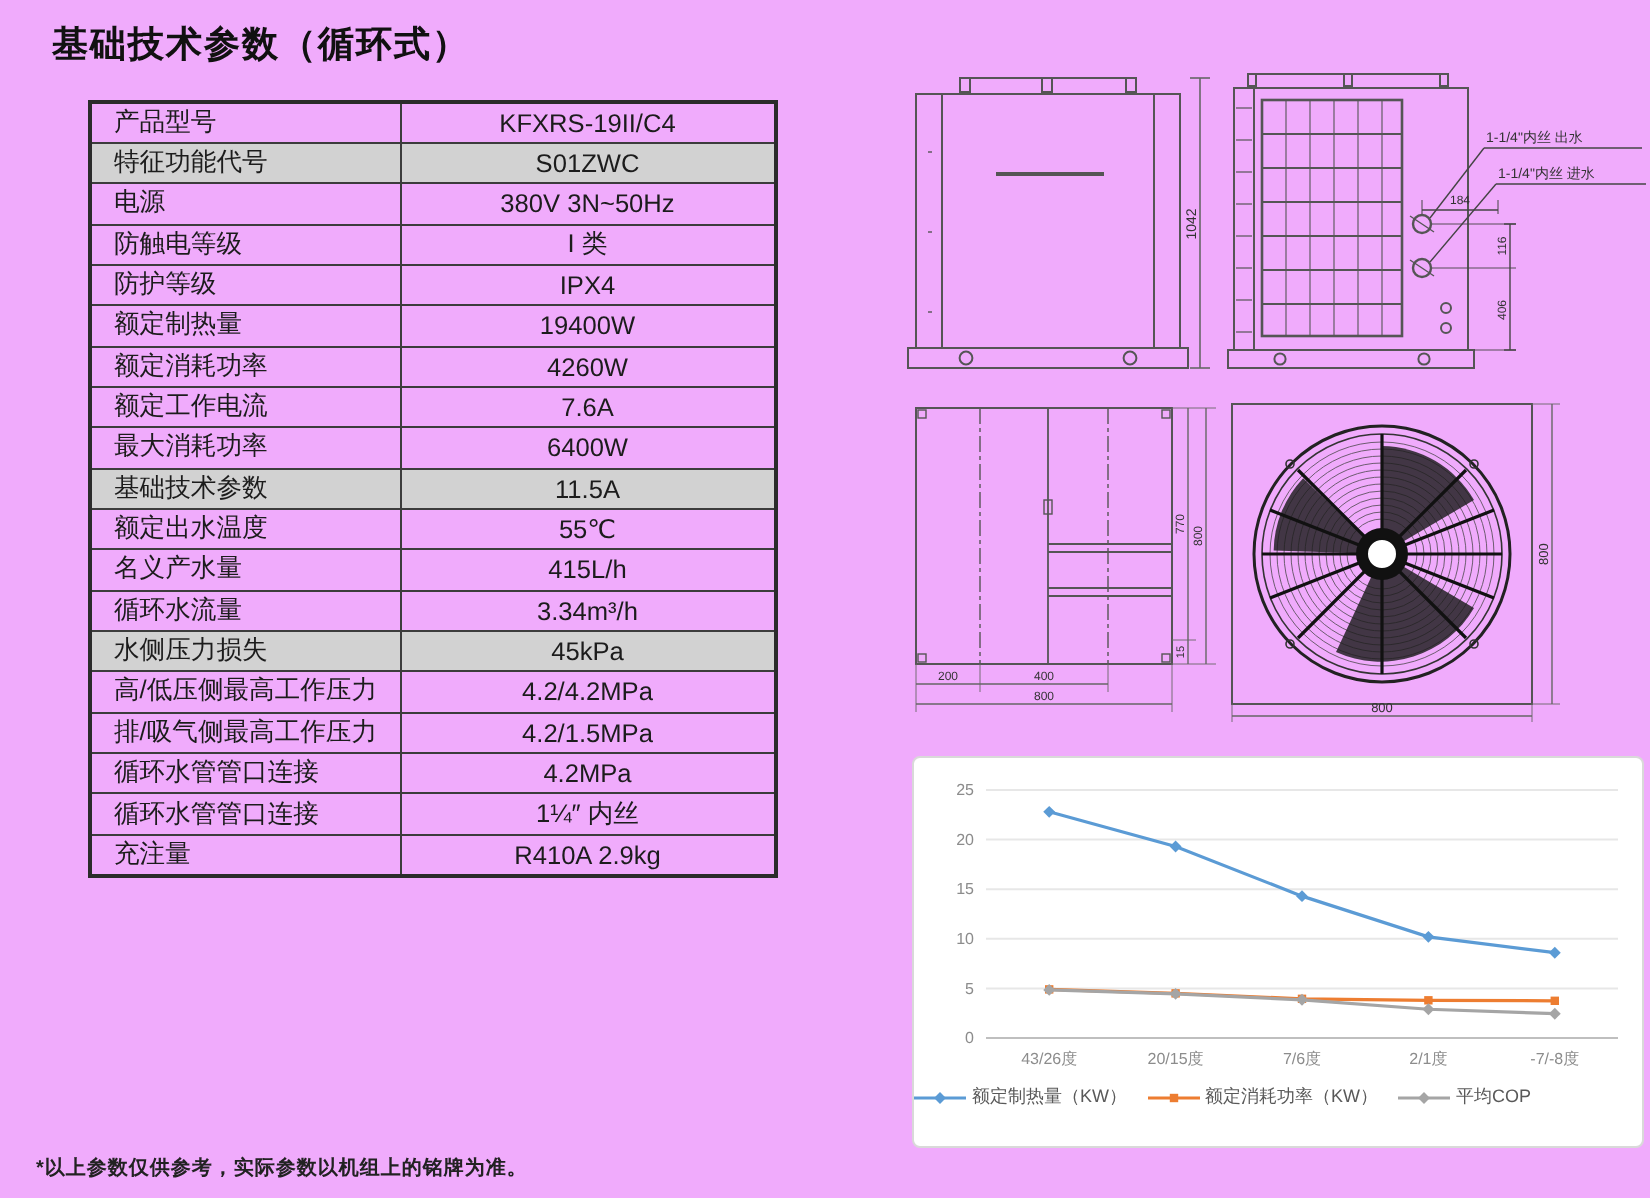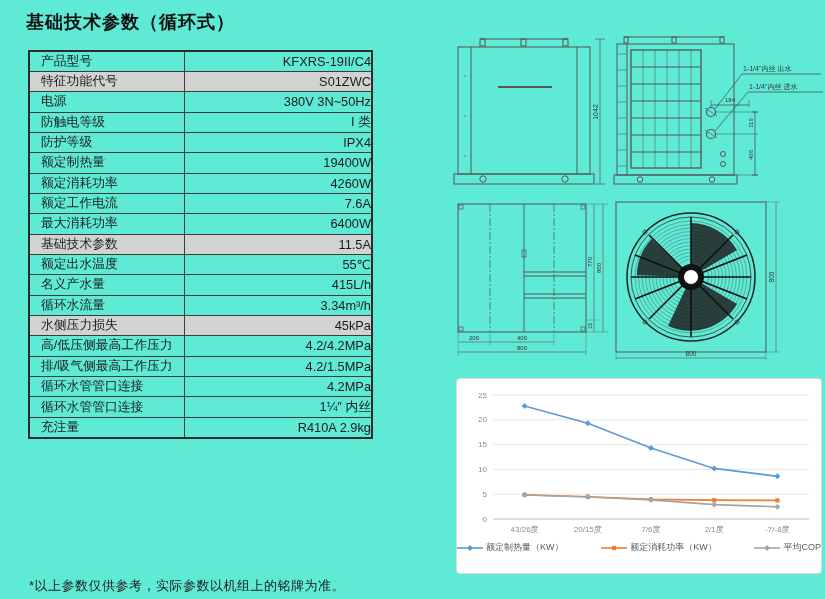--- a/index.html
+++ b/index.html
@@ -1,36 +1,36 @@
 <!DOCTYPE html>
 <html><head>
 <meta charset="utf-8">
 <style>
   * { margin:0; padding:0; box-sizing:border-box; }
   html,body { background:#fff; }
   body { font-family:"Liberation Sans","DejaVu Sans",sans-serif; color:#1a1a1a; }
-  .page { position:relative; width:825px; height:599px; background:#5eead4; overflow:hidden; }
+  .page { position:relative; width:825px; height:599px; background:#f0abfc; overflow:hidden; }
 
   .title { position:absolute; left:26px; top:10px; font-size:18px; font-weight:bold; letter-spacing:1px; color:#111; }
 
-  table.spec { position:absolute; left:28px; top:50px; width:345px; border-collapse:collapse; table-layout:fixed;border-radius:16px; }
+  table.spec { position:absolute; left:44px; top:50px; width:345px; border-collapse:collapse; table-layout:fixed;border-radius:16px; }
   table.spec { border:2px solid #2b2b2b; }
   table.spec td { border:1px solid #3c3c3c; height:20.35px; font-size:12.8px; color:#1c1c1c; vertical-align:middle; overflow:hidden; white-space:nowrap; }
   td.lbl { width:155px; padding-left:11px; }
-  td.val { text-align:right;margin-left:20px; }
+  td.val { text-align:center;margin-left:20px; }
   tr.shaded td { background:#d2d2d2; }
 
-  .footnote { position:absolute; left:29px; top:577px; font-size:13px; color:#222; letter-spacing:.5px; }
+  .footnote { position:absolute; left:18px; top:577px; font-size:10px; color:#222; letter-spacing:.5px;font-weight:bold; }
 
   svg.dwg { position:absolute; }
   svg.dwg text { font-family:"Liberation Sans","DejaVu Sans",sans-serif; fill:#333; }
 
   .chart-box { position:absolute; left:456px; top:378px; width:366px; height:196px; border:1px solid #d9d9d9; border-radius:4px; background:#fff; padding-top:4px; }
   .chart-box svg text { font-family:"Liberation Sans","DejaVu Sans",sans-serif; }
-  .legend { display:flex; justify-content:space-between; align-items:center; gap:10px; margin-top:2px; }
+  .legend { display:flex; justify-content:flex-start; align-items:center; gap:10px; margin-top:2px; }
   .lg-item { display:inline-flex; align-items:center; gap:3px; font-size:9px; color:#595959; white-space:nowrap; }
 </style>
 </head>
 <body>
 
 <div class="page">
 
   <h1 class="title">基础技术参数（循环式）</h1>
 
   <table class="spec">

